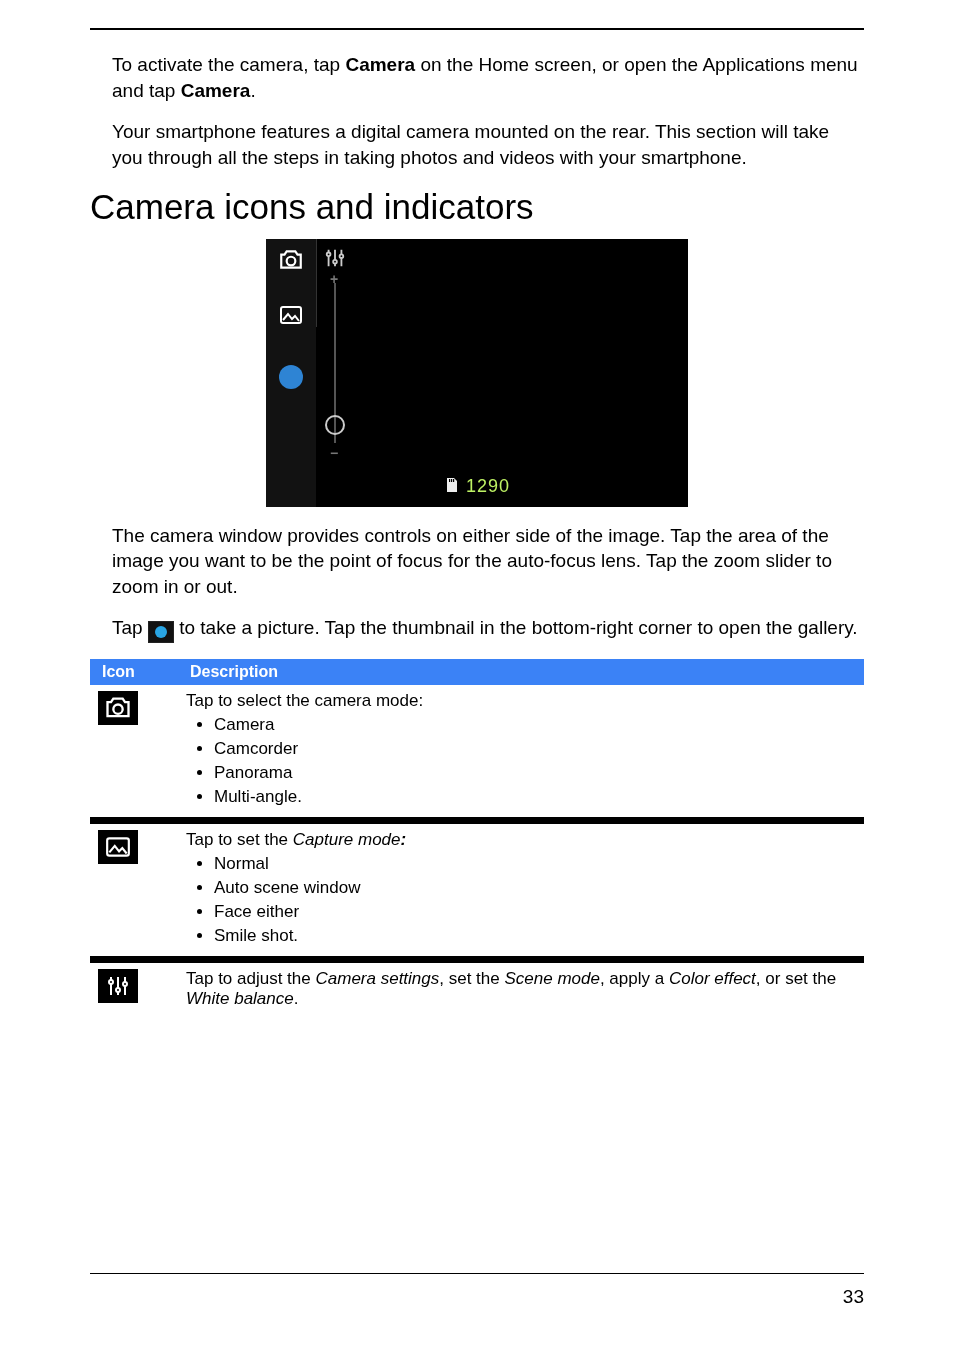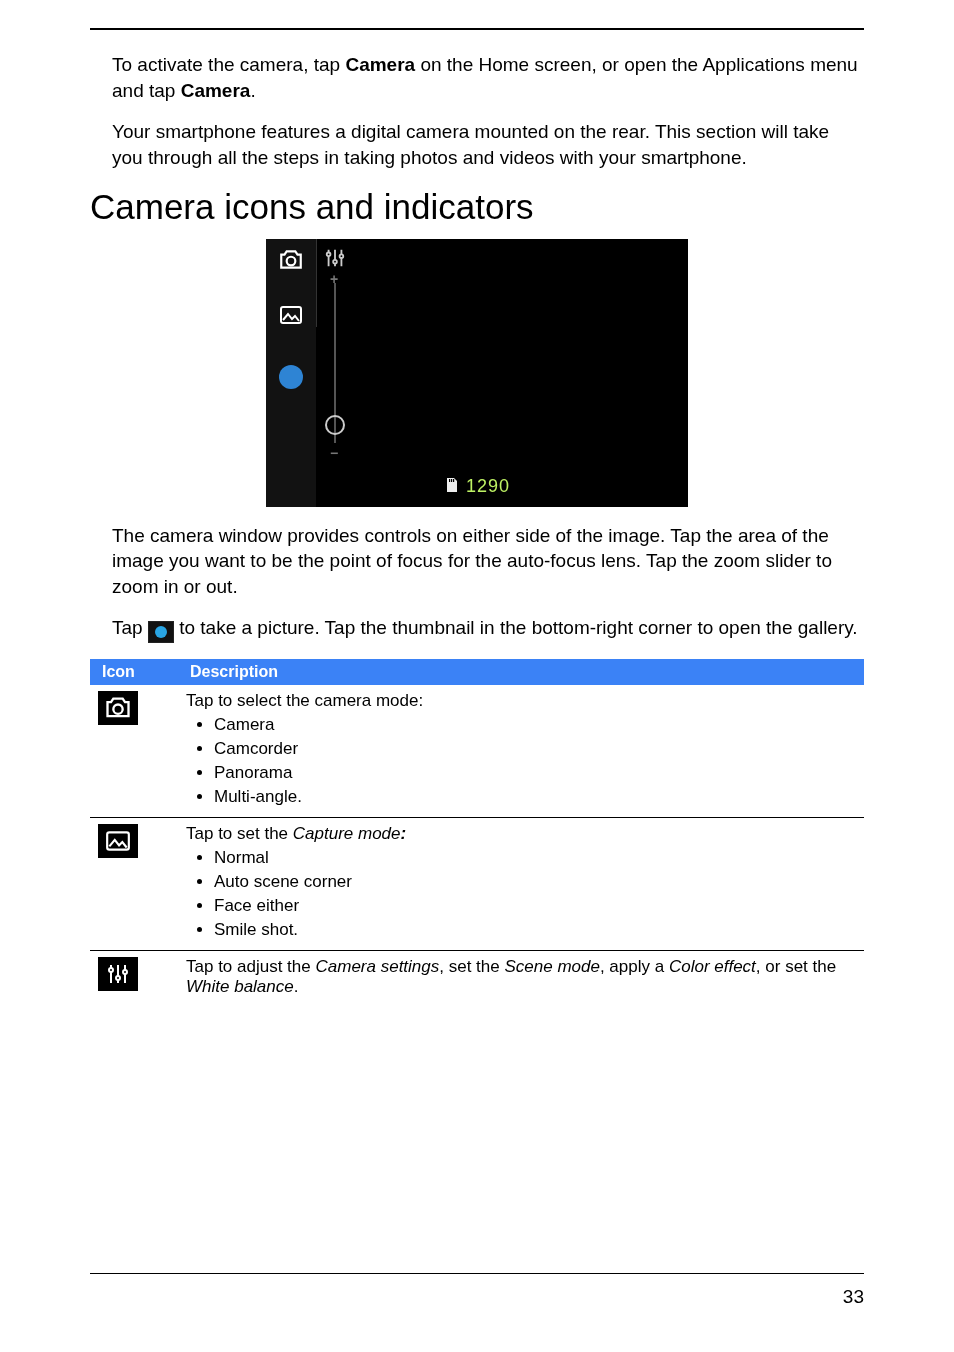--- a/index.html
+++ b/index.html
@@ -19,21 +19,21 @@
   .zoom-plus, .zoom-minus { position: absolute; left: 64px; color: #777; font-size: 14px; font-weight: bold; }
   .zoom-plus { top: 32px; }
   .zoom-minus { top: 206px; }
   .zoom-handle { position: absolute; left: 59px; top: 176px; width: 20px; height: 20px; border: 2px solid #ccc; border-radius: 50%; background: transparent; }
   .sd-row { position: absolute; bottom: 10px; left: 0; width: 100%; text-align: center; color: #bef264; font-size: 18px; font-weight: normal; letter-spacing: 1px; }
   .inline-rec { display: inline-flex; align-items: center; justify-content: center; width: 26px; height: 22px; background: #111; vertical-align: -4px; border: 1px solid #222; }
   .rec-dot { width: 12px; height: 12px; border-radius: 50%; background: #29a5e4; }
   .icon-table { width: 100%; border-collapse: collapse; margin-top: 10px; }
   .icon-table th { background: #3b82f6; color: #fff; font-size: 16px; text-align: left; padding: 4px 12px; font-weight: bold; }
   .icon-table td { font-size: 17px; vertical-align: top; padding: 6px 8px; }
-  .icon-table tr.rule td { border-top: 1px solid #000000; }
+  .icon-table tr.rule td { border-top: 7px solid #000000; }
   .icon-col { width: 88px; }
   .icon-box { display: inline-flex; align-items: center; justify-content: center; width: 40px; height: 34px; background: #000; color: #fff; }
   ul.compact { list-style: disc; padding-left: 28px; margin-top: 4px; }
   ul.compact li { margin: 4px 0; font-size: 17px; }
   .italic { font-style: italic; }
   .bold { font-weight: bold; }
   .page-num { position: absolute; bottom: 44px; right: 90px; font-size: 19px; }
   .page-num-rule { position: absolute; bottom: 78px; left: 90px; right: 90px; border-top: 1px solid #000; }
   .svg-icon { display: block; }
 </style>
@@ -148,21 +148,21 @@
                 <path d="M4 15l5-6 4 5 3-3 4 5" fill="none" stroke="#fff" stroke-width="2"></path>
               </svg>
           </span>
         </td>
         <td>
           <div>
             <span>Tap to set the </span><span class="italic">Capture mode</span><span class="bold italic">:</span>
           </div>
           <ul class="compact">
             <li>Normal</li>
-            <li>Auto scene corner</li>
+            <li>Auto scene window</li>
             <li>Face either</li>
             <li>Smile shot.</li>
           </ul>
         </td>
       </tr>
       <tr class="rule">
         <td>
           <span class="icon-box">
             <svg width="24" height="24" viewBox="0 0 24 24">
               <g stroke="#fff" stroke-width="2" fill="none">

